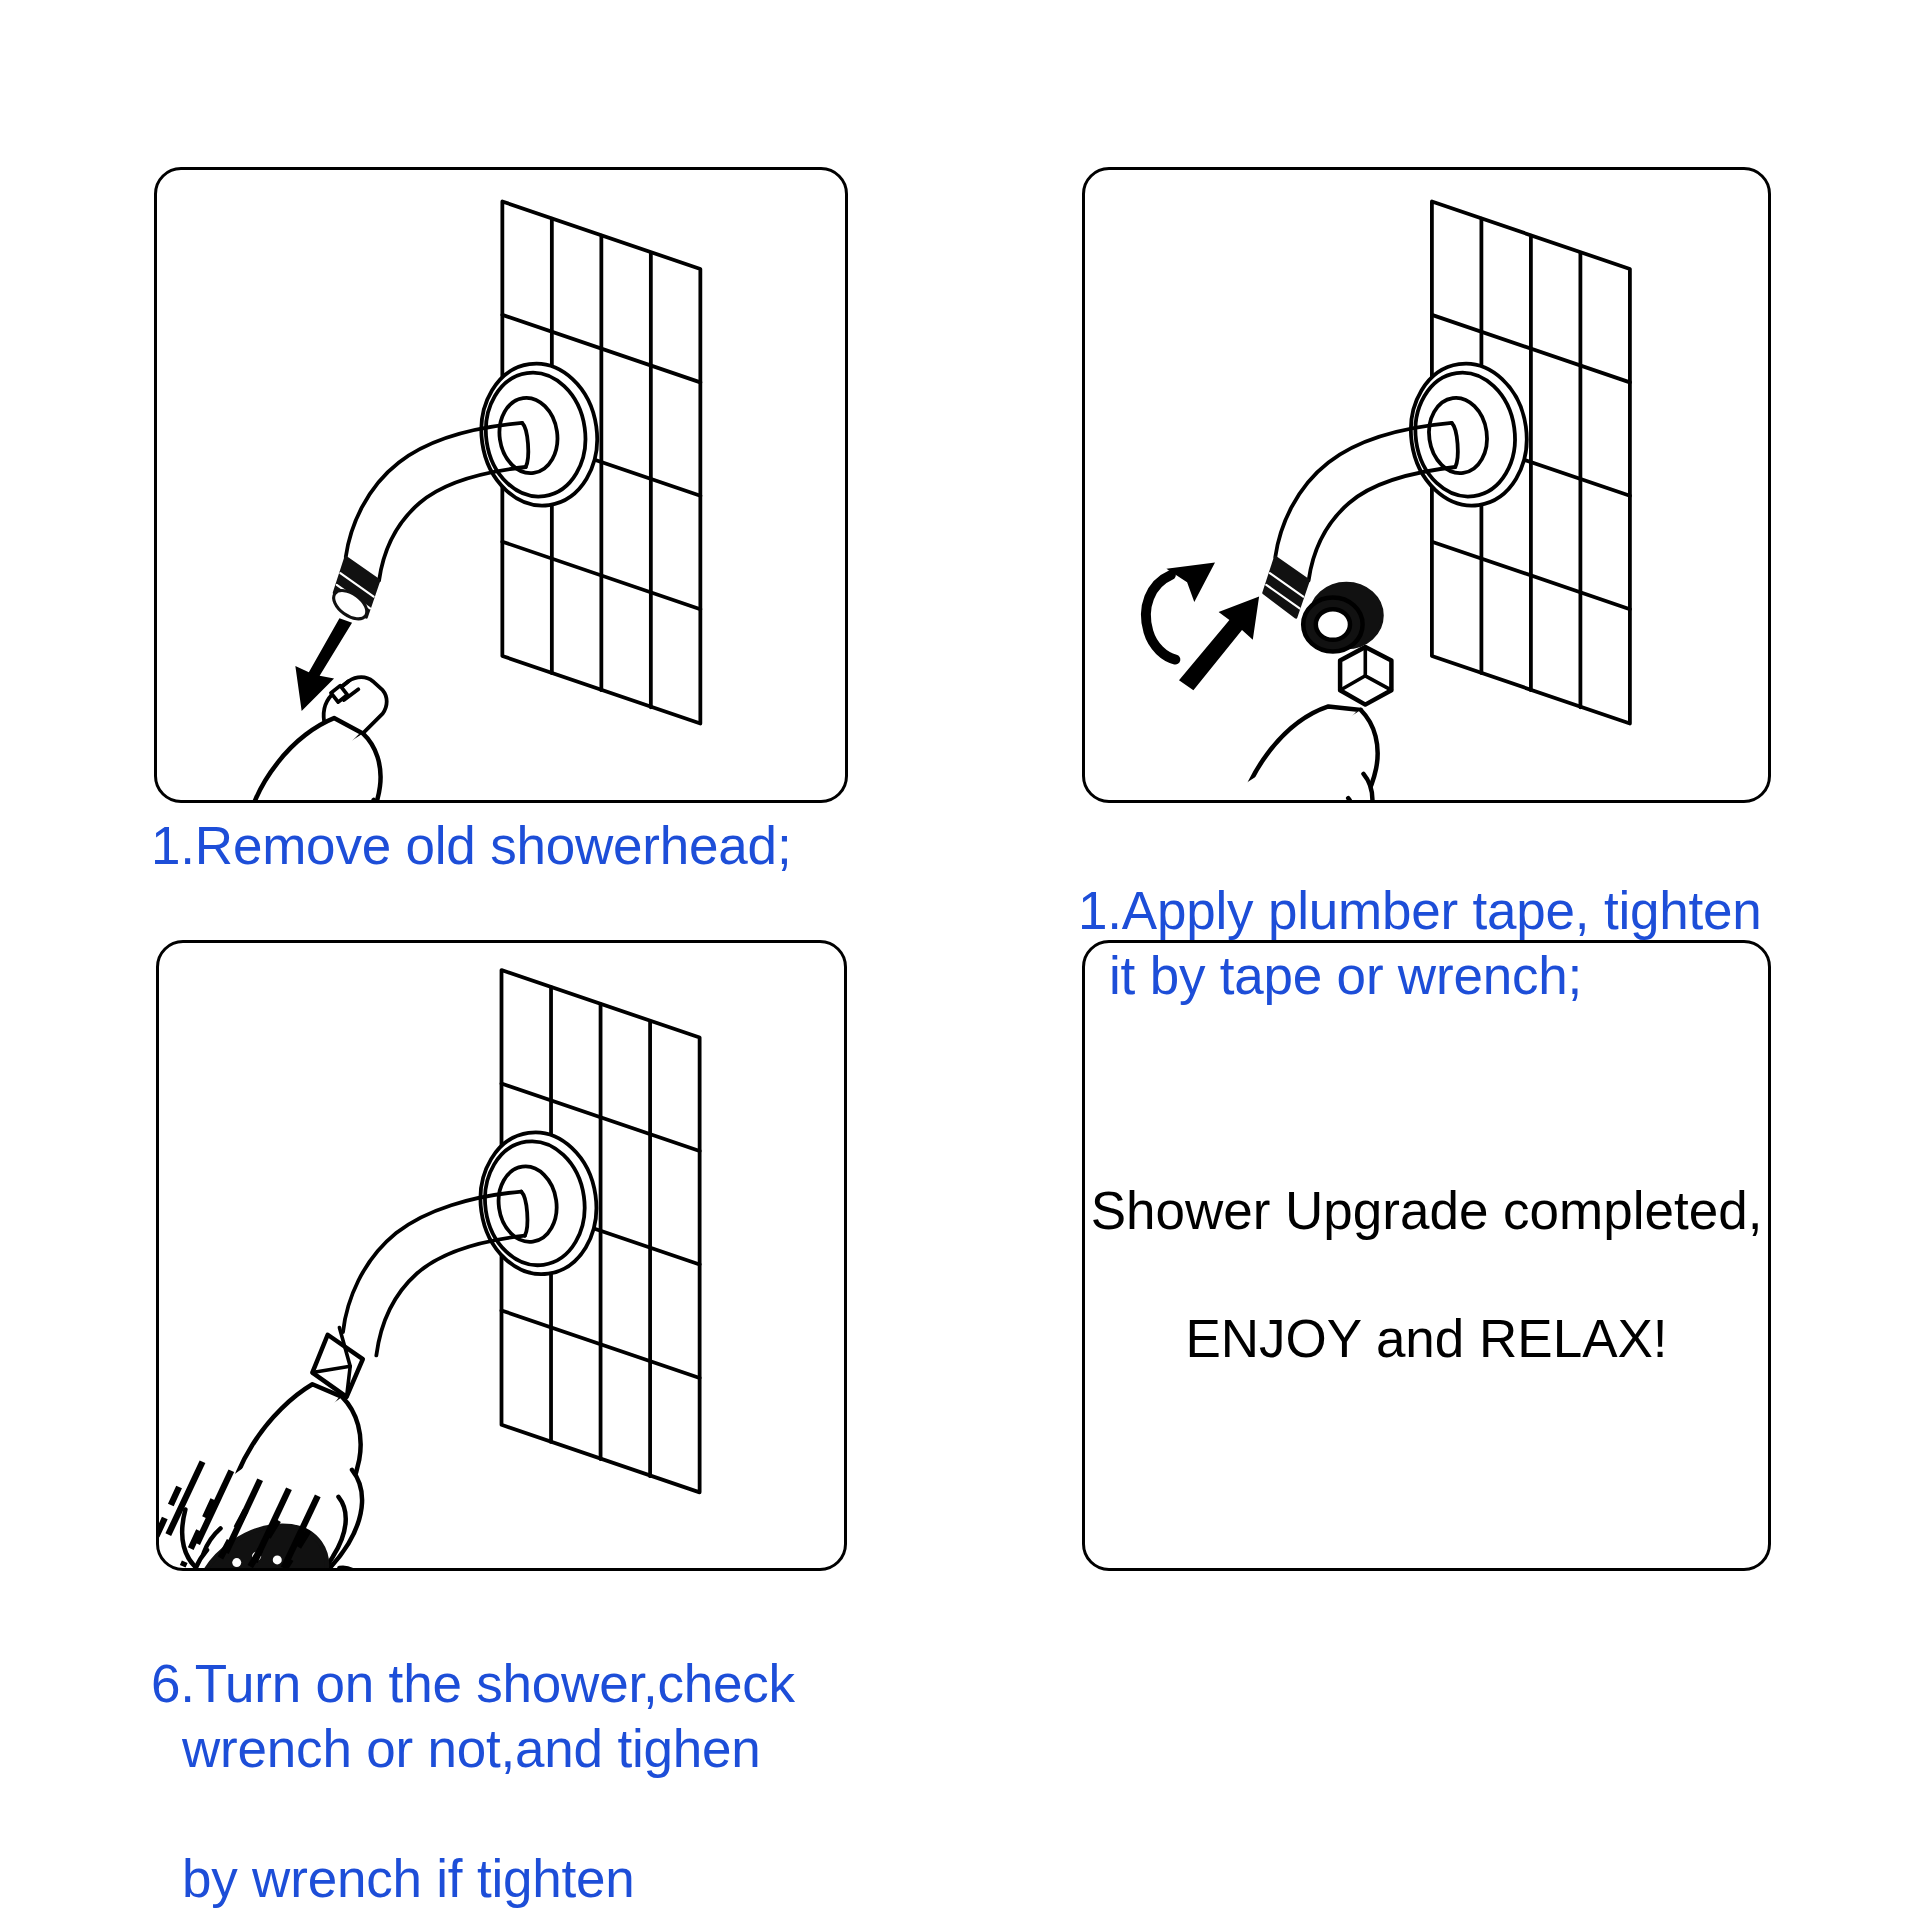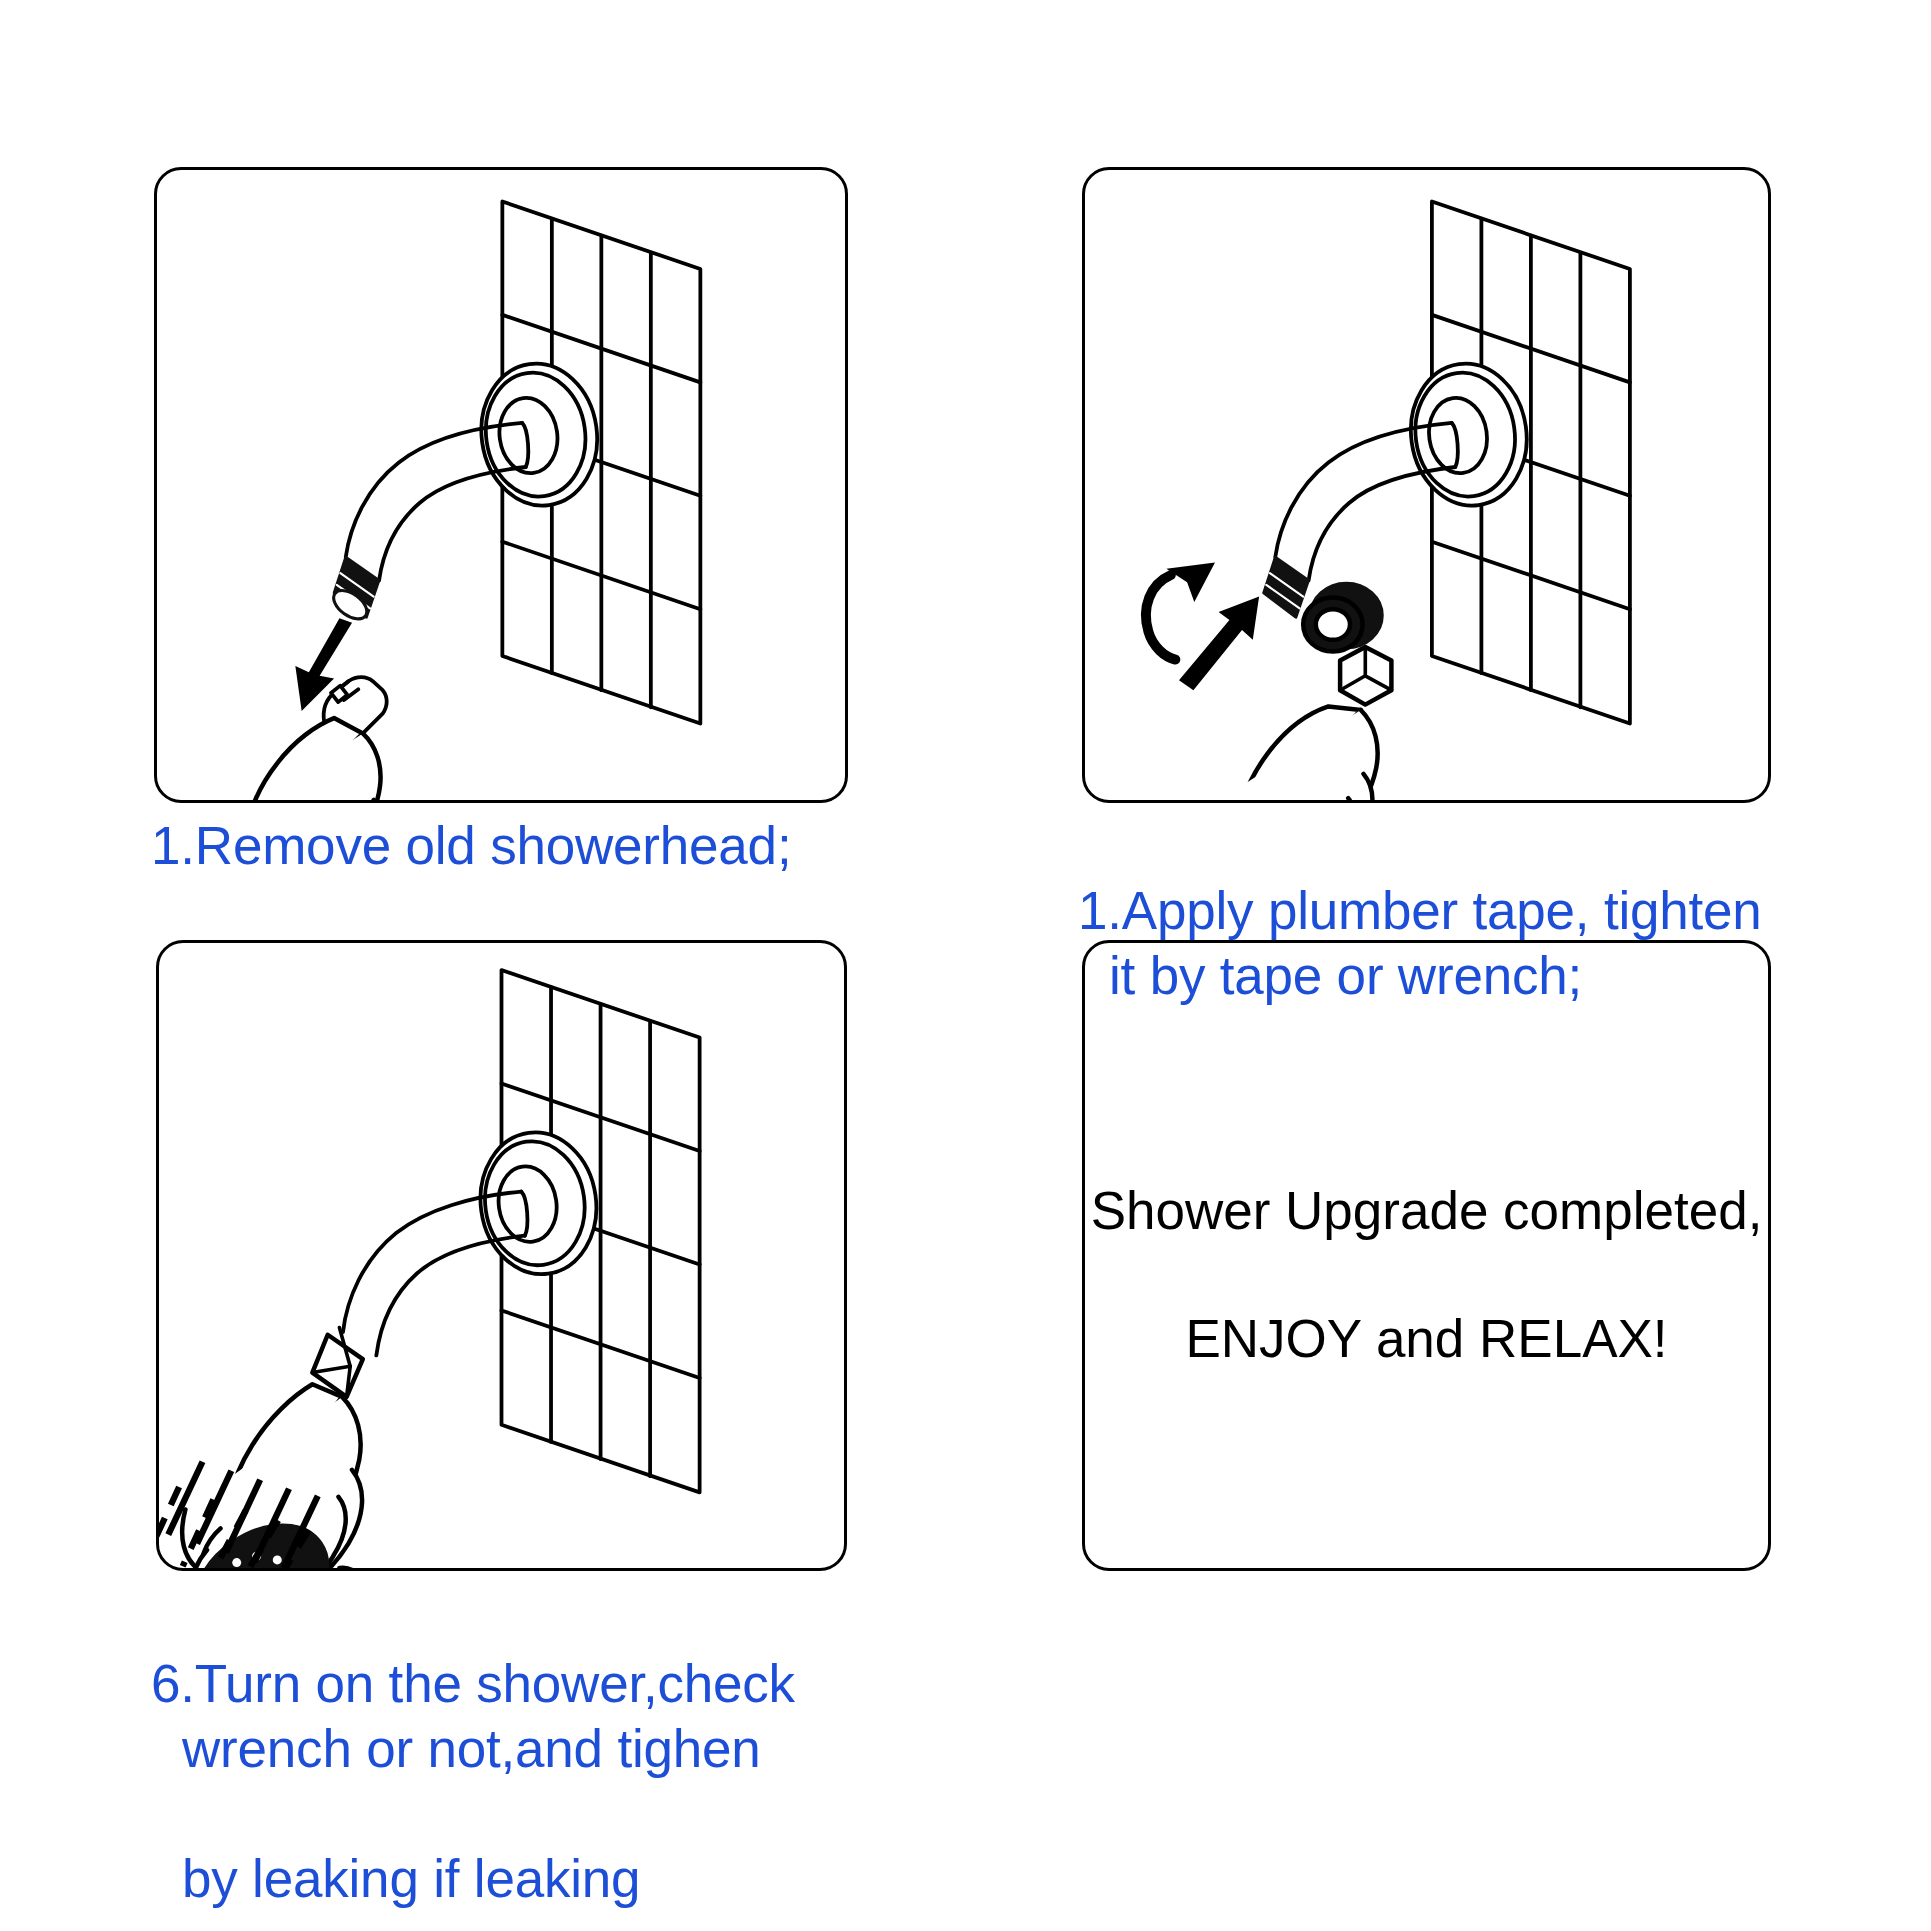--- a/index.html
+++ b/index.html
@@ -297,17 +297,17 @@
   <div class="caption" id="caption-1">1.Remove old showerhead;</div>
 
   <div class="caption" id="caption-2">
     <span class="c2l1">1.Apply plumber tape, tighten</span>
     <span class="c2l2">it by tape or wrench;</span>
   </div>
 
   <div class="caption" id="caption-3">
     <span class="c3l1">6.Turn on the shower,check</span>
     <span class="c3l2">wrench or not,and tighen</span>
-    <span class="c3l3">by leaking if leaking</span>
+    <span class="c3l3">by wrench if tighten</span>
   </div>
 
 </div>
 
 
 </body></html>

